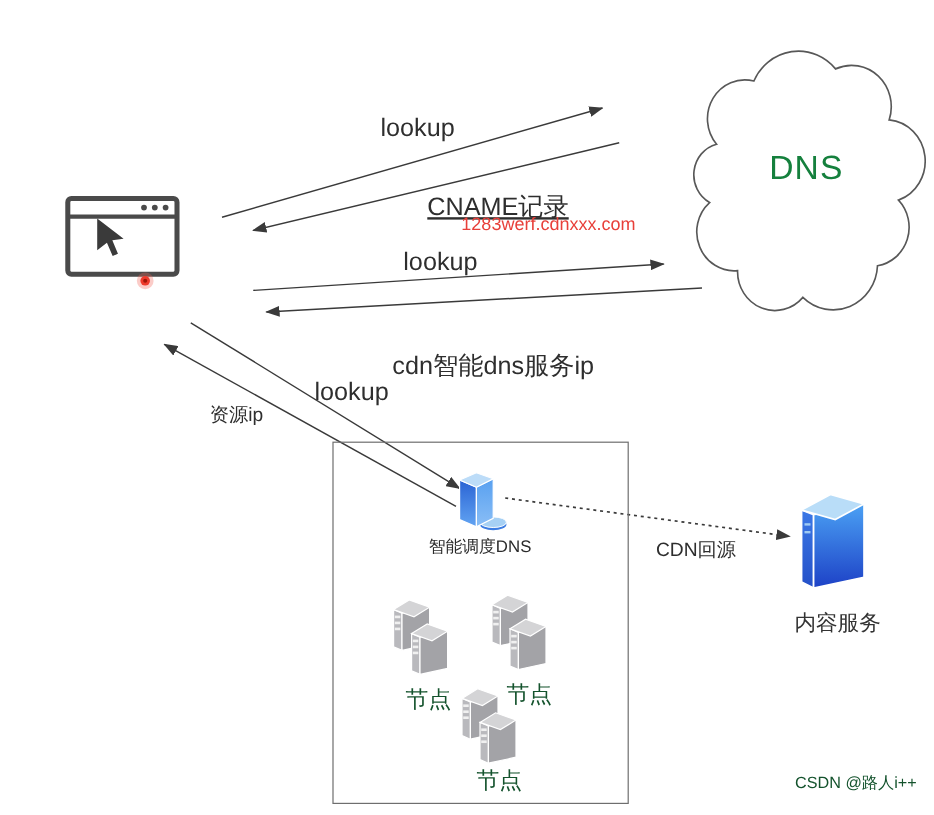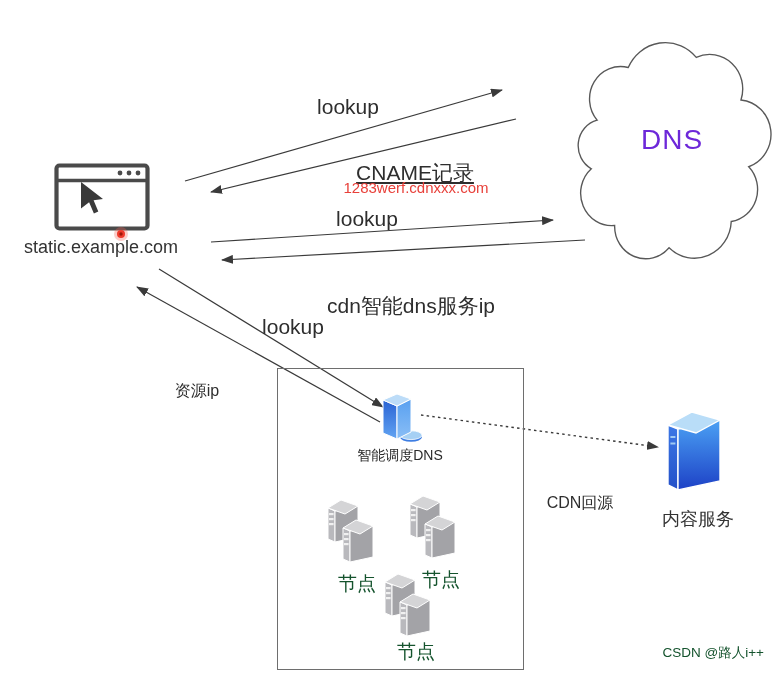--- a/index.html
+++ b/index.html
@@ -3,24 +3,24 @@
 <meta charset="utf-8">
 <style>
   html,body{margin:0;padding:0;background:#fff;}
   .canvas{
     position:relative;width:778px;height:679px;background:#ffffff;overflow:hidden;
     font-family:"Liberation Sans","DejaVu Sans",sans-serif;color:#2e2e2e;
   }
   .overlay{position:absolute;left:0;top:0;width:778px;height:679px;pointer-events:none;}
   .lbl{position:absolute;transform:translateX(-50%);white-space:nowrap;line-height:1.15;color:#2e2e2e;}
   .f17{font-size:21px;}
-  .f16{font-size:16px;margin-top:44px;}
-  .red{color:#e8403a;font-size:15px;}
+  .f16{font-size:16px;}
+  .red{color:#e8403a;font-size:15px;margin-left:41px;}
   .node-label{font-size:19px;color:#14532d;}
-  .dns-label{font-size:28px;color:#6d28d9;letter-spacing:1px;}
+  .dns-label{font-size:28px;color:#15803d;letter-spacing:1px;}
   .host-label{font-size:18px;color:#333;}
   .big-label{font-size:14px;color:#2b2b2b;}
   .watermark{position:absolute;right:14px;top:644px;font-size:13.5px;color:#14532d;transform:none;}
   .nodes-box{
     position:absolute;left:277px;top:368px;width:245px;height:300px;
     border:1.5px solid #6e6e6e;background:transparent;
   }
   .abs{position:absolute;}
 </style>
 </head>
@@ -53,21 +53,20 @@
         <circle cx="75" cy="10" r="2.4"></circle>
         <circle cx="84" cy="10" r="2.4"></circle>
     </g>
     <path transform="translate(27,19)" fill="#3a3a3a" d="M0 0 L22 17 L12.6 18.3 L17.3 29.4 L12.9 31.4 L8.1 20.3 L0 26.6 Z"></path>
   </svg>
   <svg class="abs" style="left:113px;top:226px;" width="16" height="16" viewBox="0 0 16 16">
     <circle cx="8" cy="8" r="7" fill="rgba(244,96,84,0.32)"></circle>
     <circle cx="8" cy="8" r="4" fill="#ee3a2c"></circle>
     <circle cx="8" cy="8" r="1.7" fill="#9e1608"></circle>
   </svg>
-  <div class="lbl host-label" style="left:101px;top:237px;">static.example.com</div>
 
   <svg class="abs" style="left:568px;top:27px;" width="206" height="238" viewBox="0 0 212 235" preserveAspectRatio="none">
     <path fill="#ffffff" stroke="#585858" stroke-width="1.4" d="M 30 92
          A 32 32 0 0 1 62 40
          A 42 42 0 0 1 132 30
          A 34 34 0 0 1 178 72
          A 34 34 0 0 1 186 138
          A 32 32 0 0 1 168 192
          A 38 38 0 0 1 104 218
          A 32 32 0 0 1 48 196

